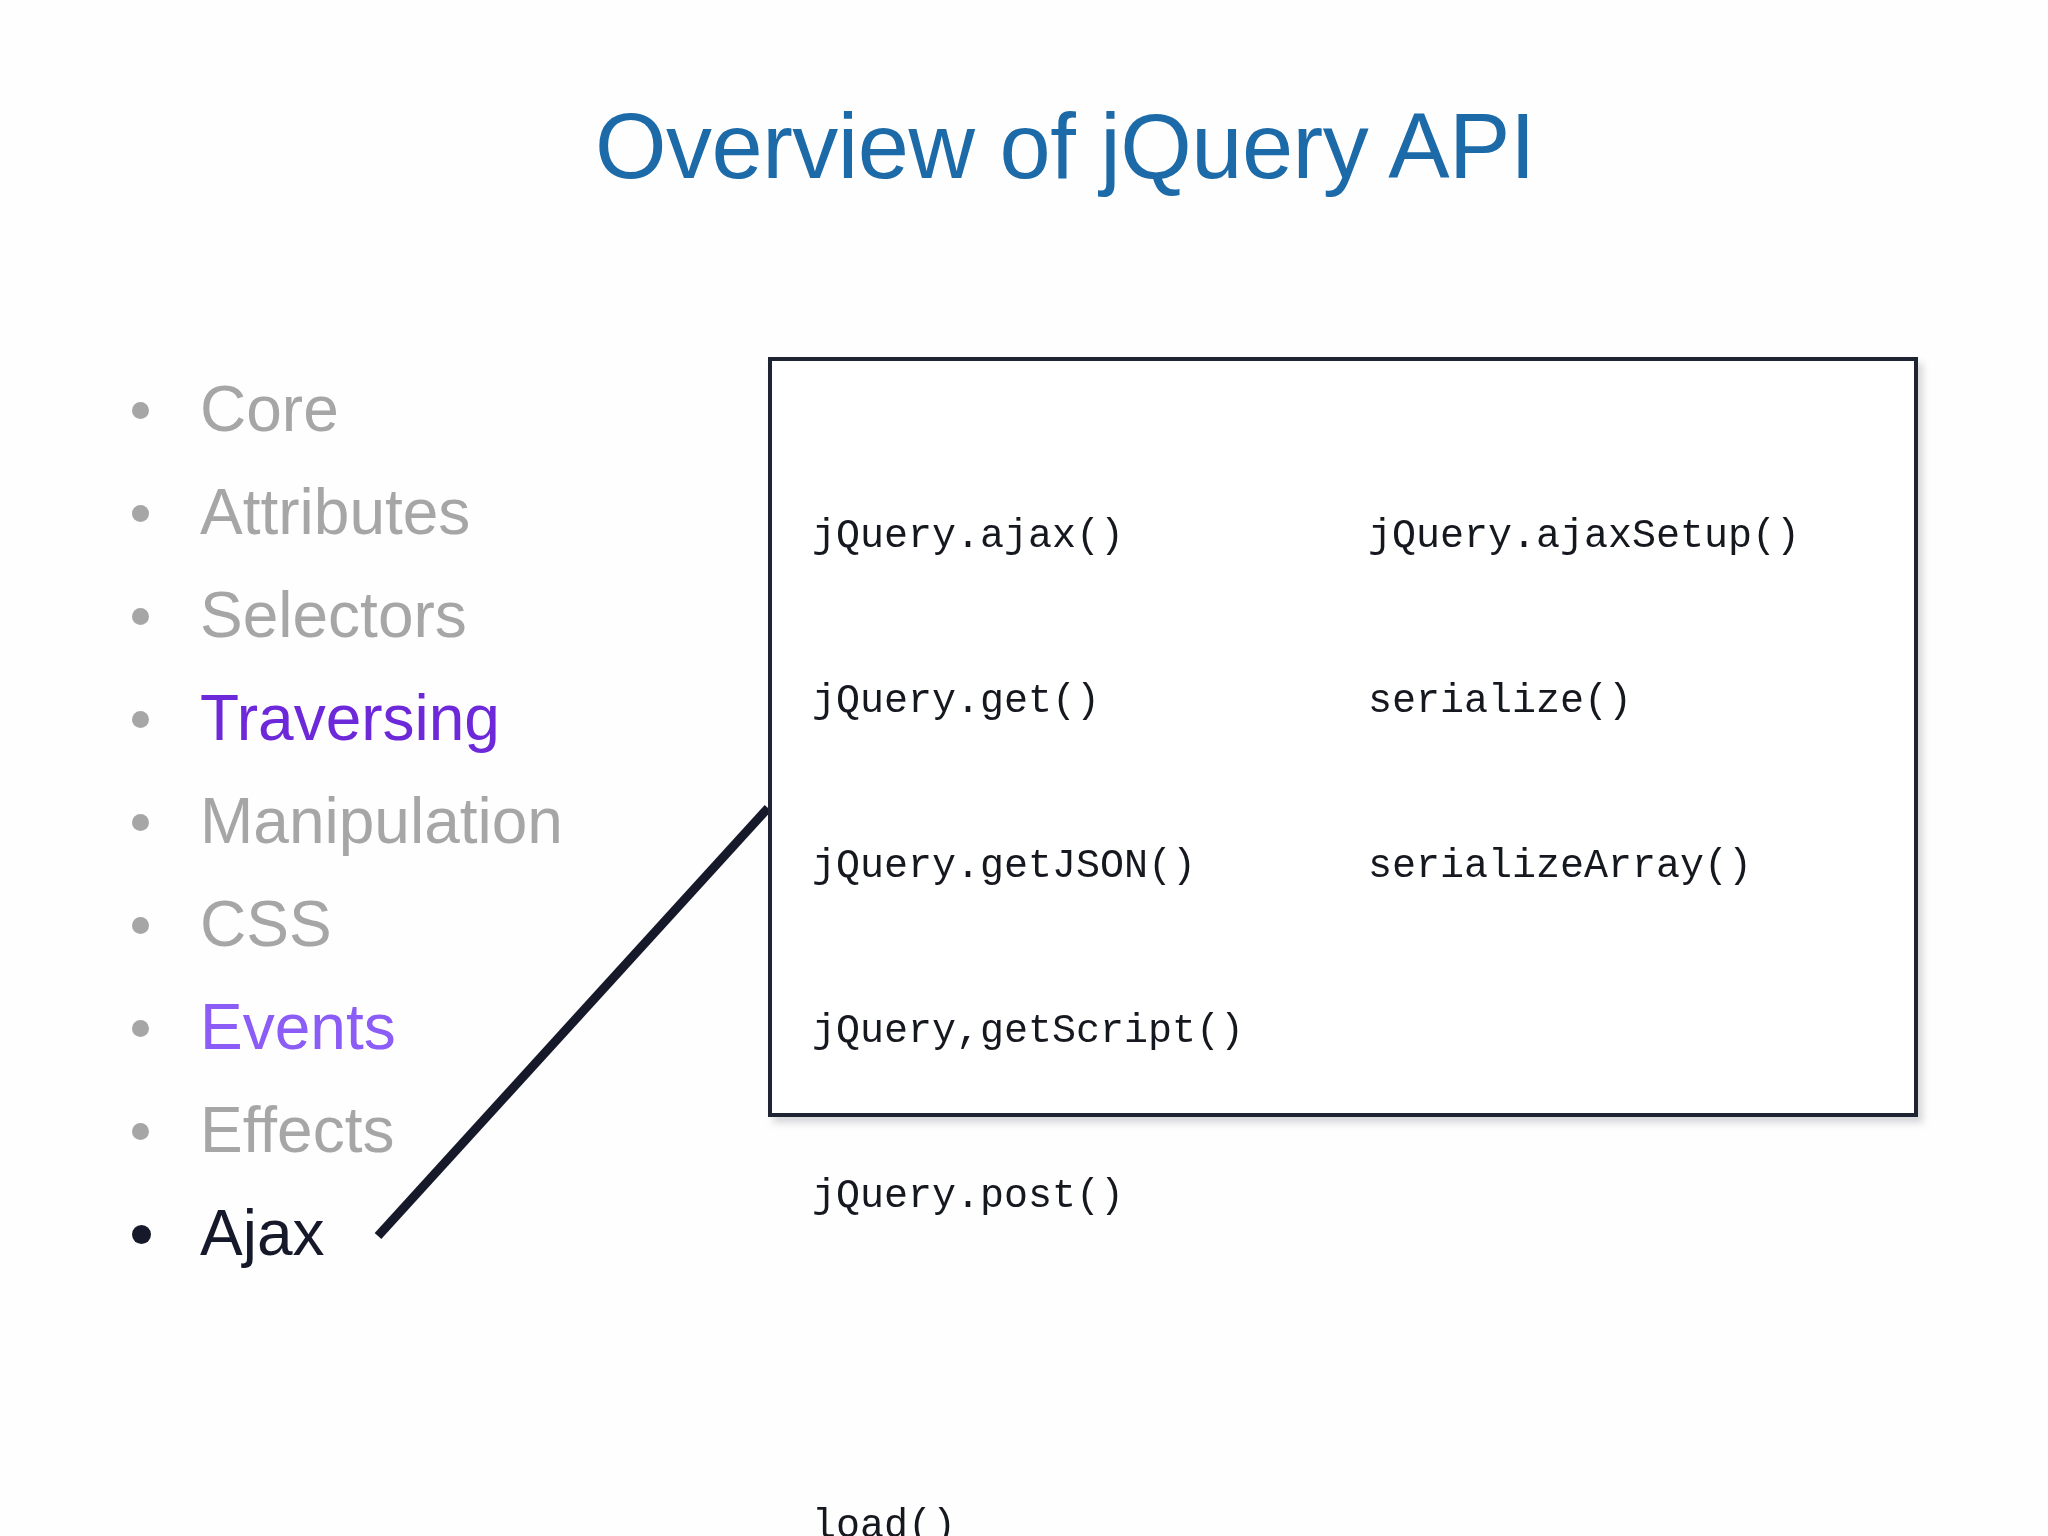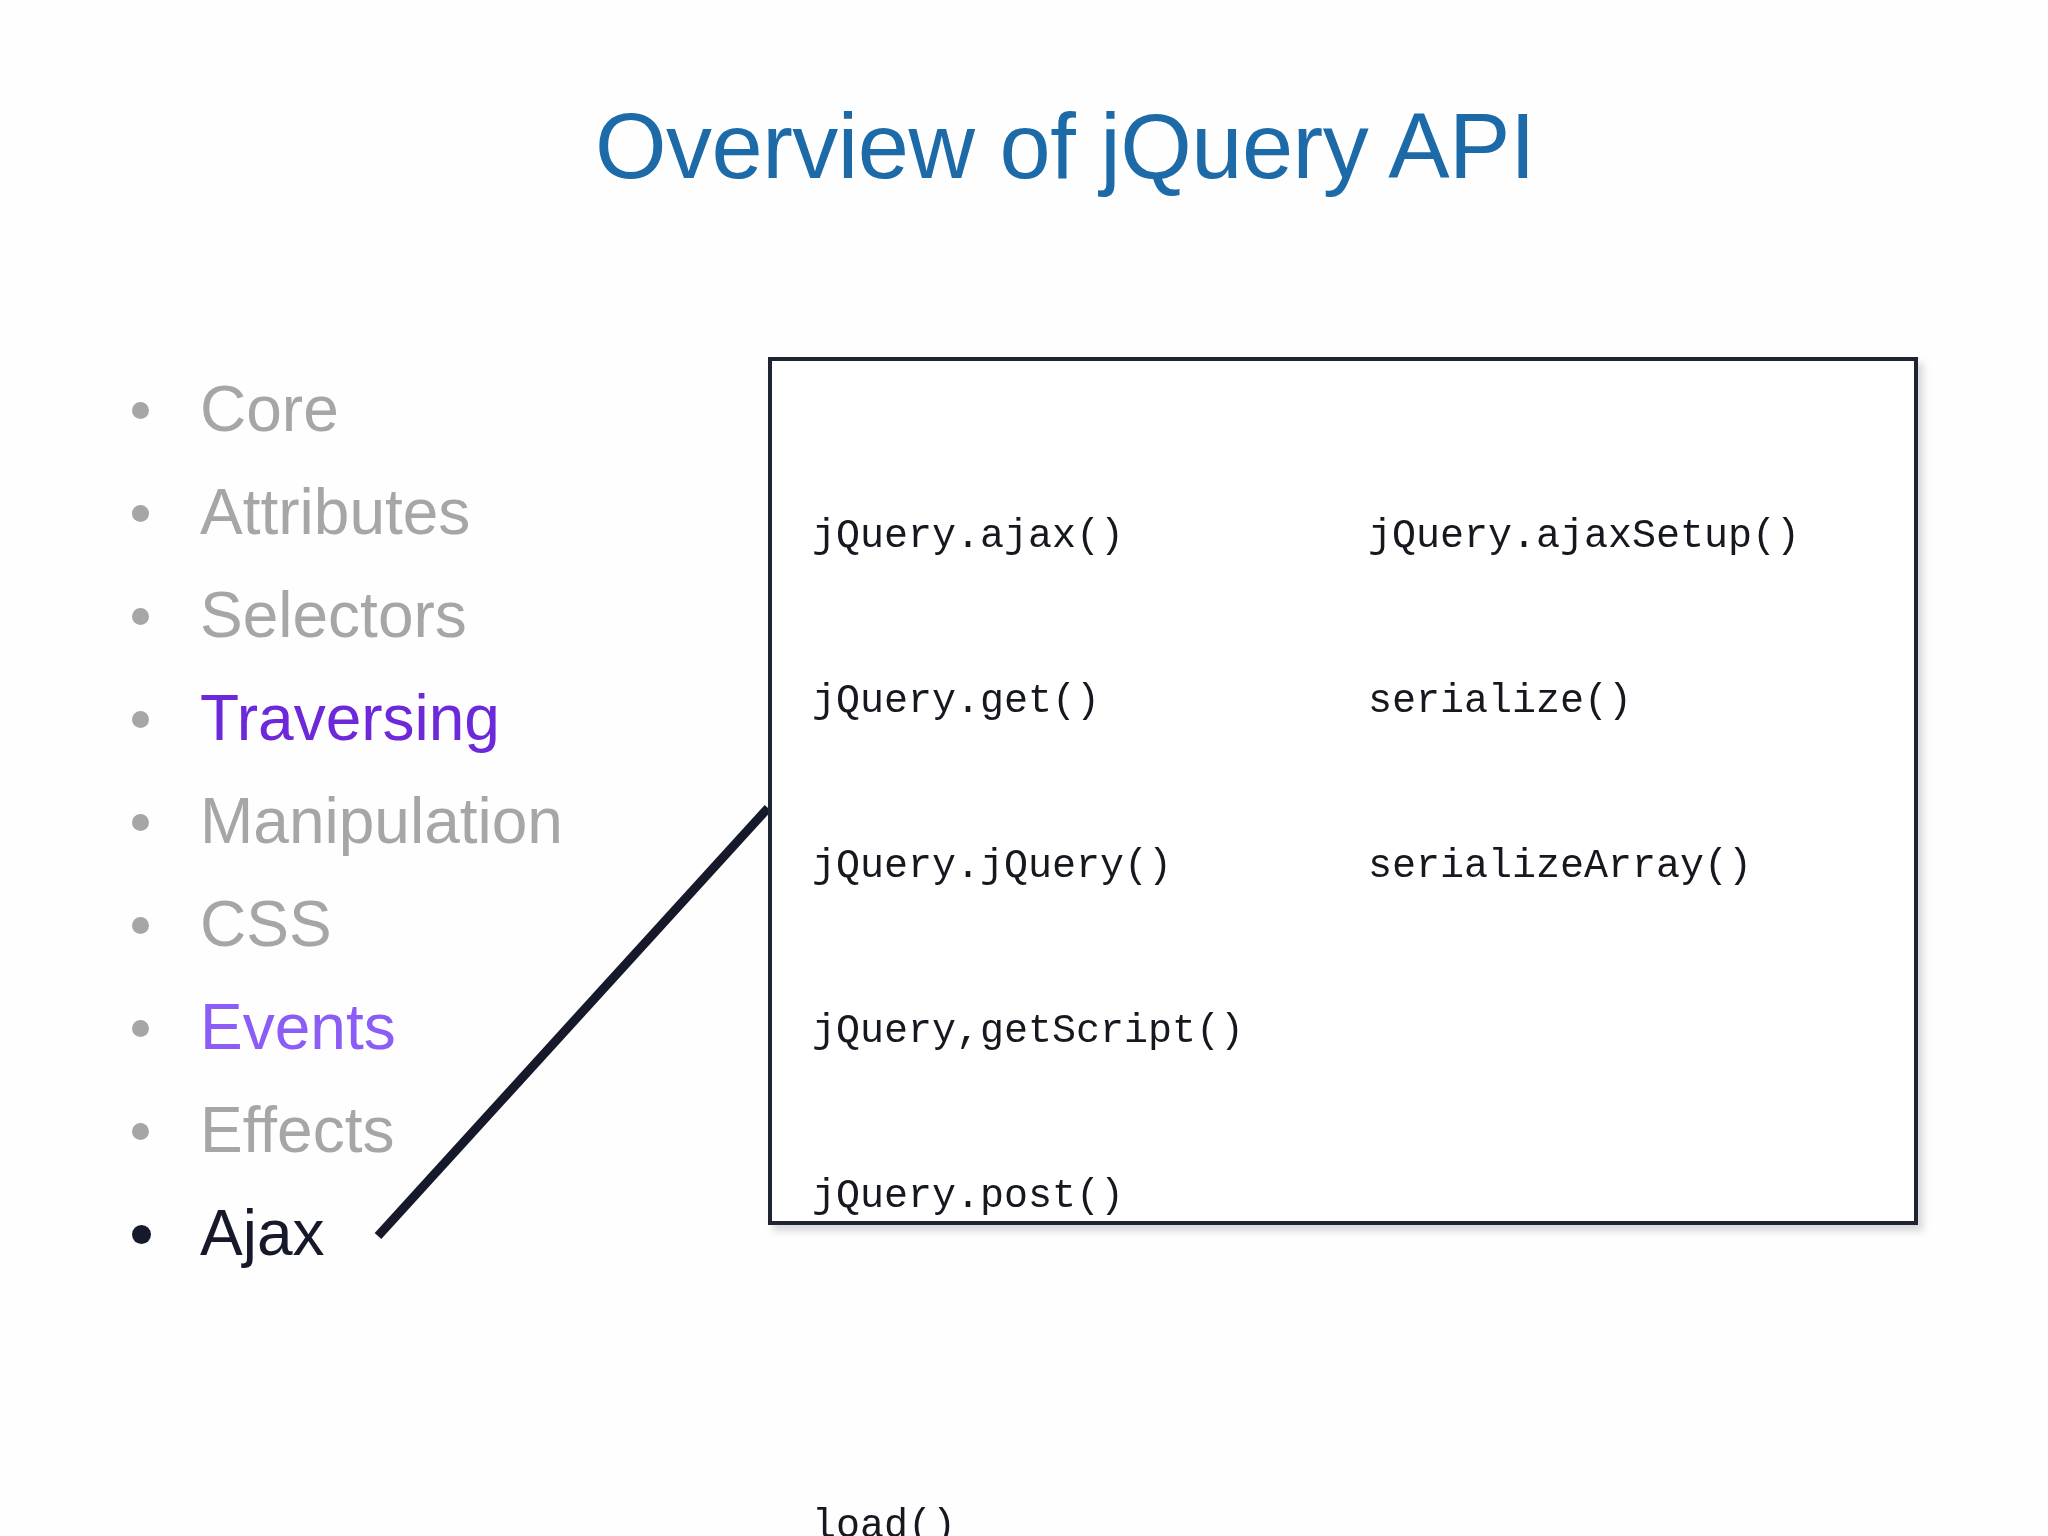--- a/index.html
+++ b/index.html
@@ -94,21 +94,21 @@
     height: 1536px;
     pointer-events: none;
   }
 
   
   #code-box {
     position: absolute;
     left: 768px;
     top: 357px;
     width: 1150px;
-    height: 868px;
+    height: 760px;
     background: #ffffff;
     border: 4px solid #1f2433;
     box-sizing: border-box;
     box-shadow: 5px 6px 7px rgba(120,120,130,0.28);
   }
   #code-columns {
     position: absolute;
     left: 0; top: 0;
     width: 100%;
     height: 100%;
@@ -192,21 +192,21 @@
   <svg id="connector-line" viewBox="0 0 2048 1536" width="2048" height="1536">
     <line id="connector-seg" x1="378" y1="1236" x2="768" y2="808" stroke="#16192A" stroke-width="9" stroke-linecap="butt"></line>
   </svg>
 
   <div id="code-box" style="border-color: rgb(31, 36, 51);">
     <div id="code-columns">
 
       <div class="code-col code-col-left" style="color: rgb(22, 24, 31);">
         <div class="code-line">jQuery.ajax()</div>
         <div class="code-line">jQuery.get()</div>
-        <div class="code-line">jQuery.jQuery()</div>
+        <div class="code-line">jQuery.getJSON()</div>
         <div class="code-line">jQuery,getScript()</div>
         <div class="code-line">jQuery.post()</div>
         <div class="code-line blank"></div>
         <div class="code-line">load()</div>
         
         
         
         
         
         

